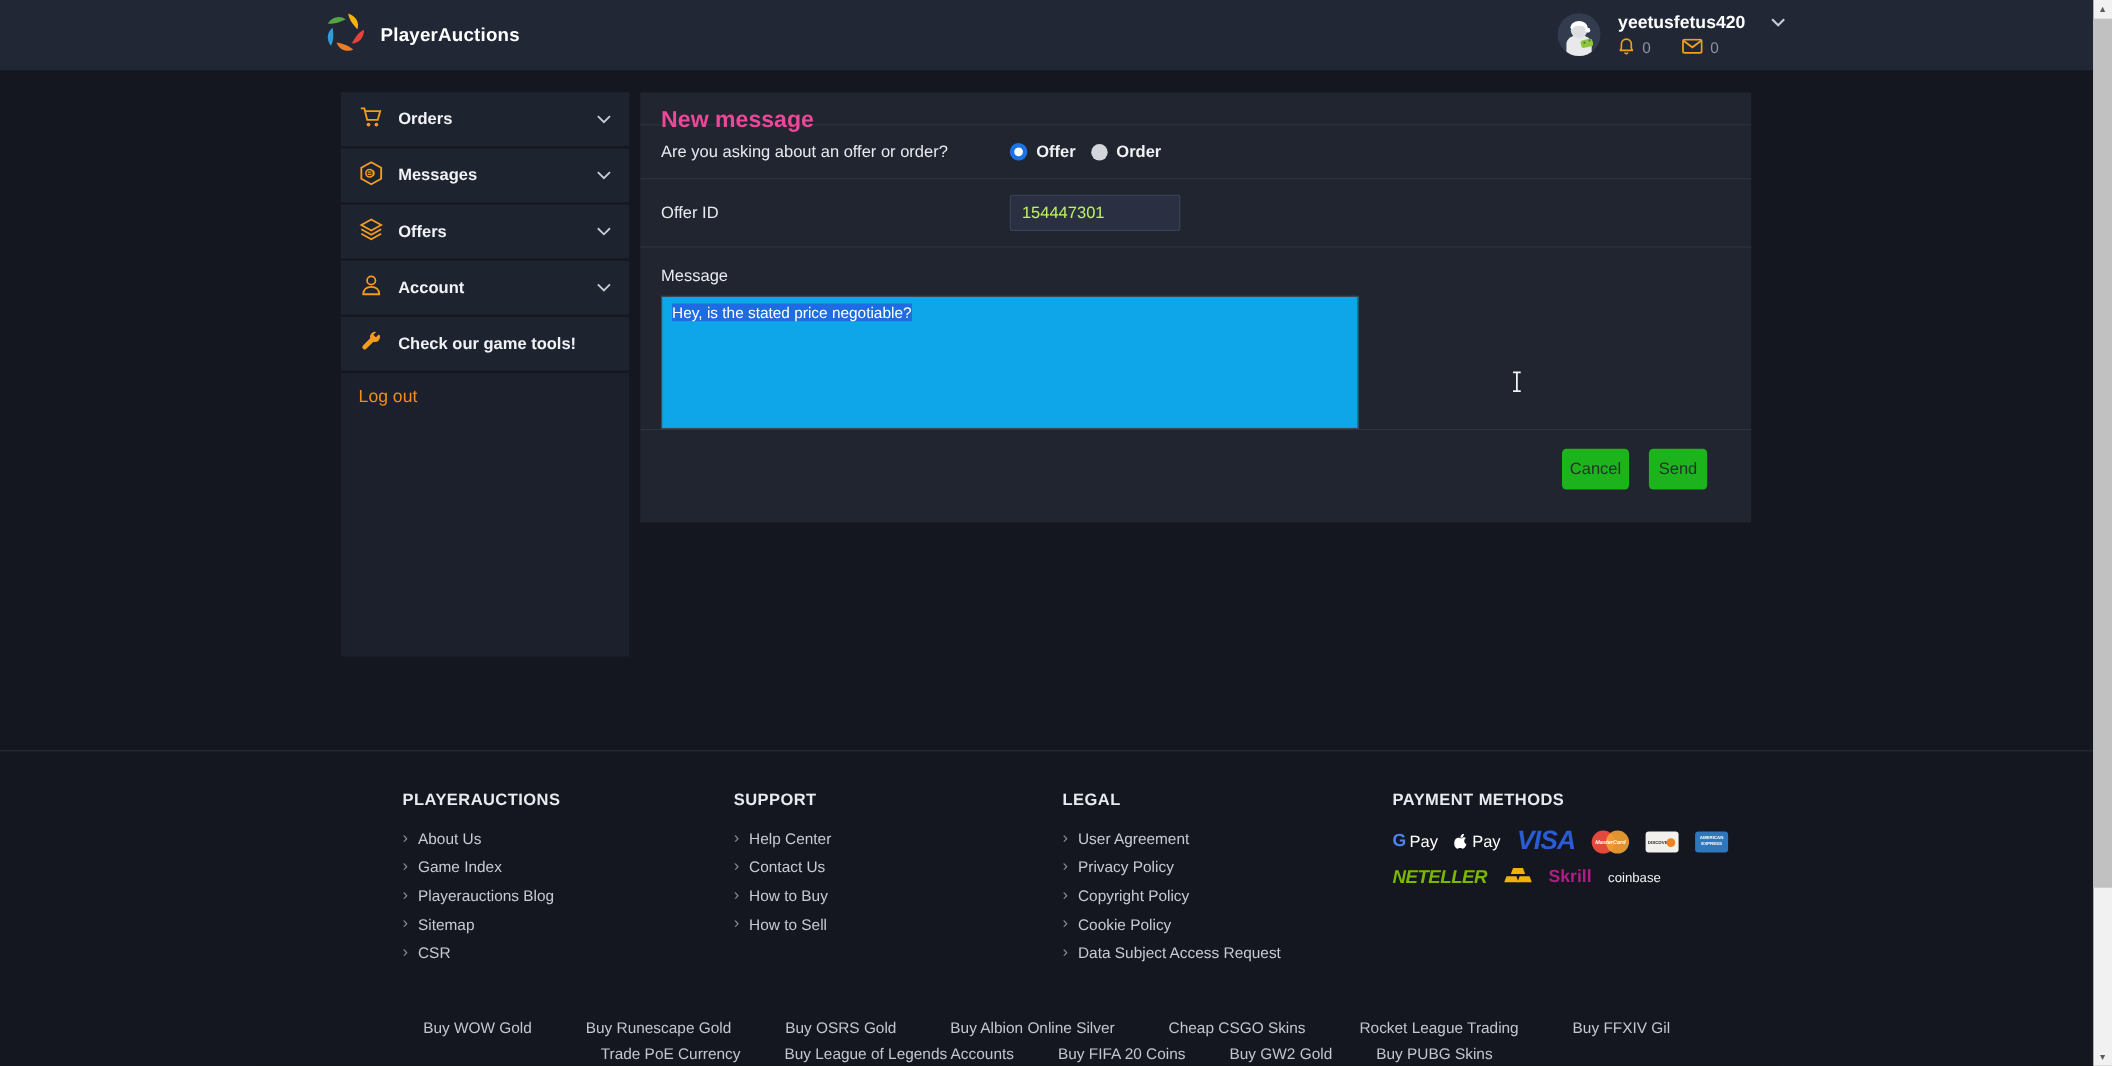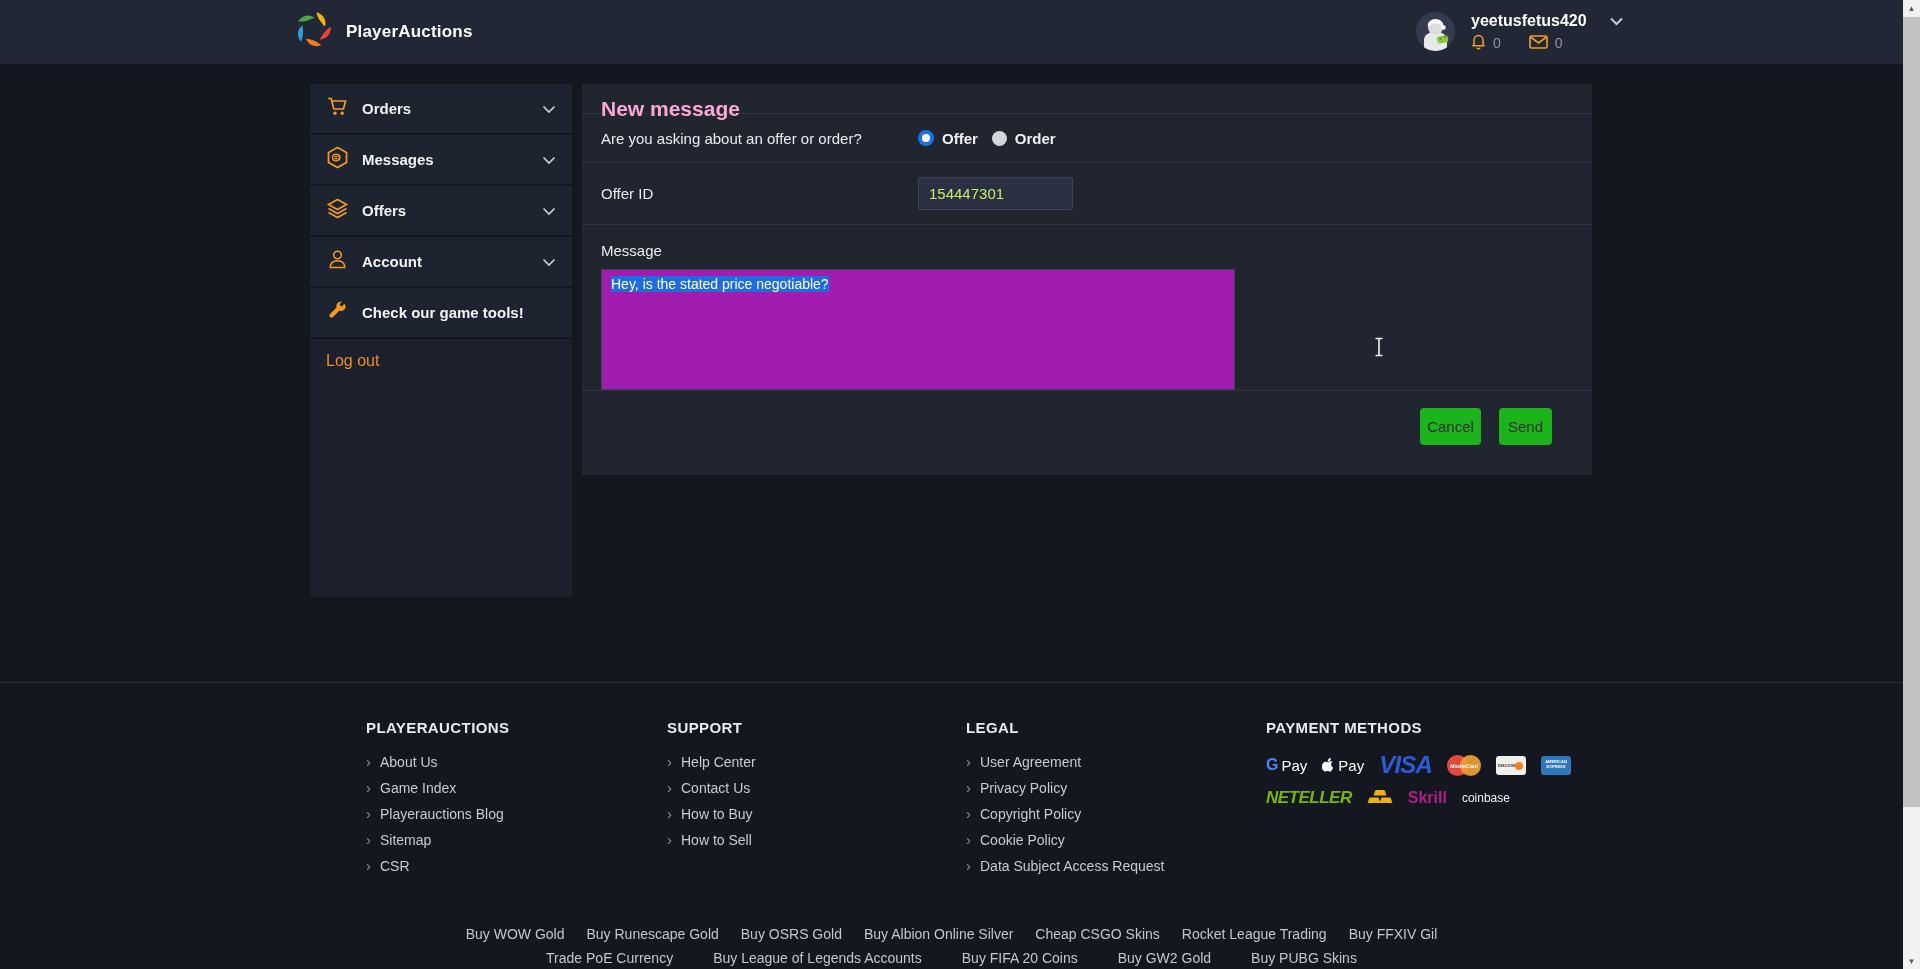--- a/index.html
+++ b/index.html
@@ -27,33 +27,33 @@
   
   .sidebar { position:absolute; left:310px; top:84px; width:262px; }
   .side-item { height:49px; background:#1e2330; margin-bottom:2px; display:flex; align-items:center; padding:0 16px; gap:13px; cursor:pointer; }
   .side-item .lbl { color:#f2f3f6; font-weight:bold; font-size:15px; flex:1; }
   .side-item .chev { flex:none; }
   .logout-block { height:258px; background:#1b202c; padding:13px 16px; }
   .logout-link { color:#ef8d1f; font-size:16px; }
 
   
   .main { position:absolute; left:582px; top:84px; width:1010px; height:391px; background:#20252f; }
-  .panel-title { height:27px; padding:13px 19px 16px; font-size:21px; font-weight:bold; color:#f9a8d4; border-bottom:1px solid #2e3442; }
+  .panel-title { height:27px; padding:13px 19px 16px; font-size:21px; font-weight:bold; color:#ec4899; border-bottom:1px solid #2e3442; }
   .form-row { display:flex; padding:0 19px; border-bottom:1px solid #2e3442; }
   .form-row .flabel { width:317px; flex:none; font-size:15px; color:#e9ebf0; }
   .row-radio { height:49px; align-items:center; }
   .radio-group { display:flex; align-items:center; gap:8px; }
   .radio-on { width:16px; height:16px; border-radius:50%; border:4.5px solid #1a74e8; background:#ffffff; flex:none; cursor:pointer; }
   .radio-off { width:15px; height:15px; border-radius:50%; background:#d3d6dc; flex:none; cursor:pointer; }
   .radio-lbl { font-size:15px; font-weight:bold; color:#f0f1f4; margin-right:6px; }
   .row-offerid { height:62px; align-items:center; }
   .offerid-input { width:155px; height:33px; background:#2a3041; border:1px solid #3c4457; border-radius:2px; color:#bef264; font-size:15px; padding:0 10px; font-family:"Liberation Sans",sans-serif; }
   .row-message { height:166px; align-items:flex-start;flex-direction:column; }
   .row-message .flabel { padding-top:17px; }
-  .message-box { margin-top:10px; width:634px; height:143px; background:#a21caf; border:1px solid #3c4457; padding:5px 9px; font-size:14px; line-height:1.4; color:#e9ebf0; cursor:text; overflow:hidden; }
+  .message-box { margin-top:10px; width:634px; height:143px; background:#0ea5e9; border:1px solid #3c4457; padding:5px 9px; font-size:14px; line-height:1.4; color:#e9ebf0; cursor:text; overflow:hidden; }
   .sel { background:#1f6be0; color:#ffffff; }
   .btn-row { height:70px; display:flex; justify-content:flex-end; align-items:center; gap:18px; padding:0 40px; border-bottom:none; }
   .btn { height:37px; border:none; border-radius:4px; background:#1db31d; color:#263226; font-size:15px; font-family:"Liberation Sans",sans-serif; cursor:pointer; display:flex; align-items:center; justify-content:center; }
   .btn-cancel { width:61px; }
   .btn-send { width:53px; }
 
   
   .footer { position:absolute; left:0; top:682px; width:1903px; height:287px; border-top:1px solid #262c39; }
   .fcol { position:absolute; top:36px; }
   .fcol-1 { left:366px; } .fcol-2 { left:667px; } .fcol-3 { left:966px; } .fcol-4 { left:1266px; }
@@ -71,21 +71,21 @@
   .mc .mctxt { position:absolute; left:0; top:8px; width:34px; text-align:center; font-size:5px; font-style:italic; color:#fff; font-weight:bold; }
   .discover { position:relative; width:30px; height:19px; background:#f2f0ec; border-radius:3px; }
   .discover .ball { position:absolute; right:3px; top:6px; width:8px; height:8px; border-radius:50%; background:#f48120; }
   .discover .dtxt { position:absolute; left:2px; top:7px; font-size:4px; font-weight:bold; color:#2b2b2b; }
   .amex { width:30px; height:19px; background:#2e77bc; border-radius:3px; color:#fff; font-size:4px; font-weight:bold; display:flex; align-items:center; justify-content:center; text-align:center; line-height:1.2; padding:1px; }
   .neteller { color:#7ab800; font-weight:bold; font-style:italic; font-size:17px; letter-spacing:-.5px; }
   .skrill { color:#b01d86; font-weight:bold; font-size:16px; }
   .coinbase { color:#f1f2f4; font-size:12px; }
 
   .bottom-links { position:absolute; left:0; width:1903px; display:flex; justify-content:center; color:#c2c6ce; font-size:14px; }
-  .bl-1 { top:926px; gap:22px; }
+  .bl-1 { top:926px; gap:49px; }
   .bl-2 { top:950px; gap:40px; }
 
   
   .scrollbar { position:absolute; right:0; top:0; width:17px; height:969px; background:#f1f1f1; }
   .sb-arrow { position:absolute; left:0; width:17px; height:16px; display:flex; align-items:center; justify-content:center; color:#5a5a5a; font-size:8px; cursor:pointer; }
   .sb-up { top:0; } .sb-down { bottom:0; }
   .sb-thumb { position:absolute; left:0; top:17px; width:17px; height:790px; background:#c1c1c1; cursor:pointer; }
 
   
   .cursor-ibeam { position:absolute; left:1373px; top:337px; pointer-events:none; }

